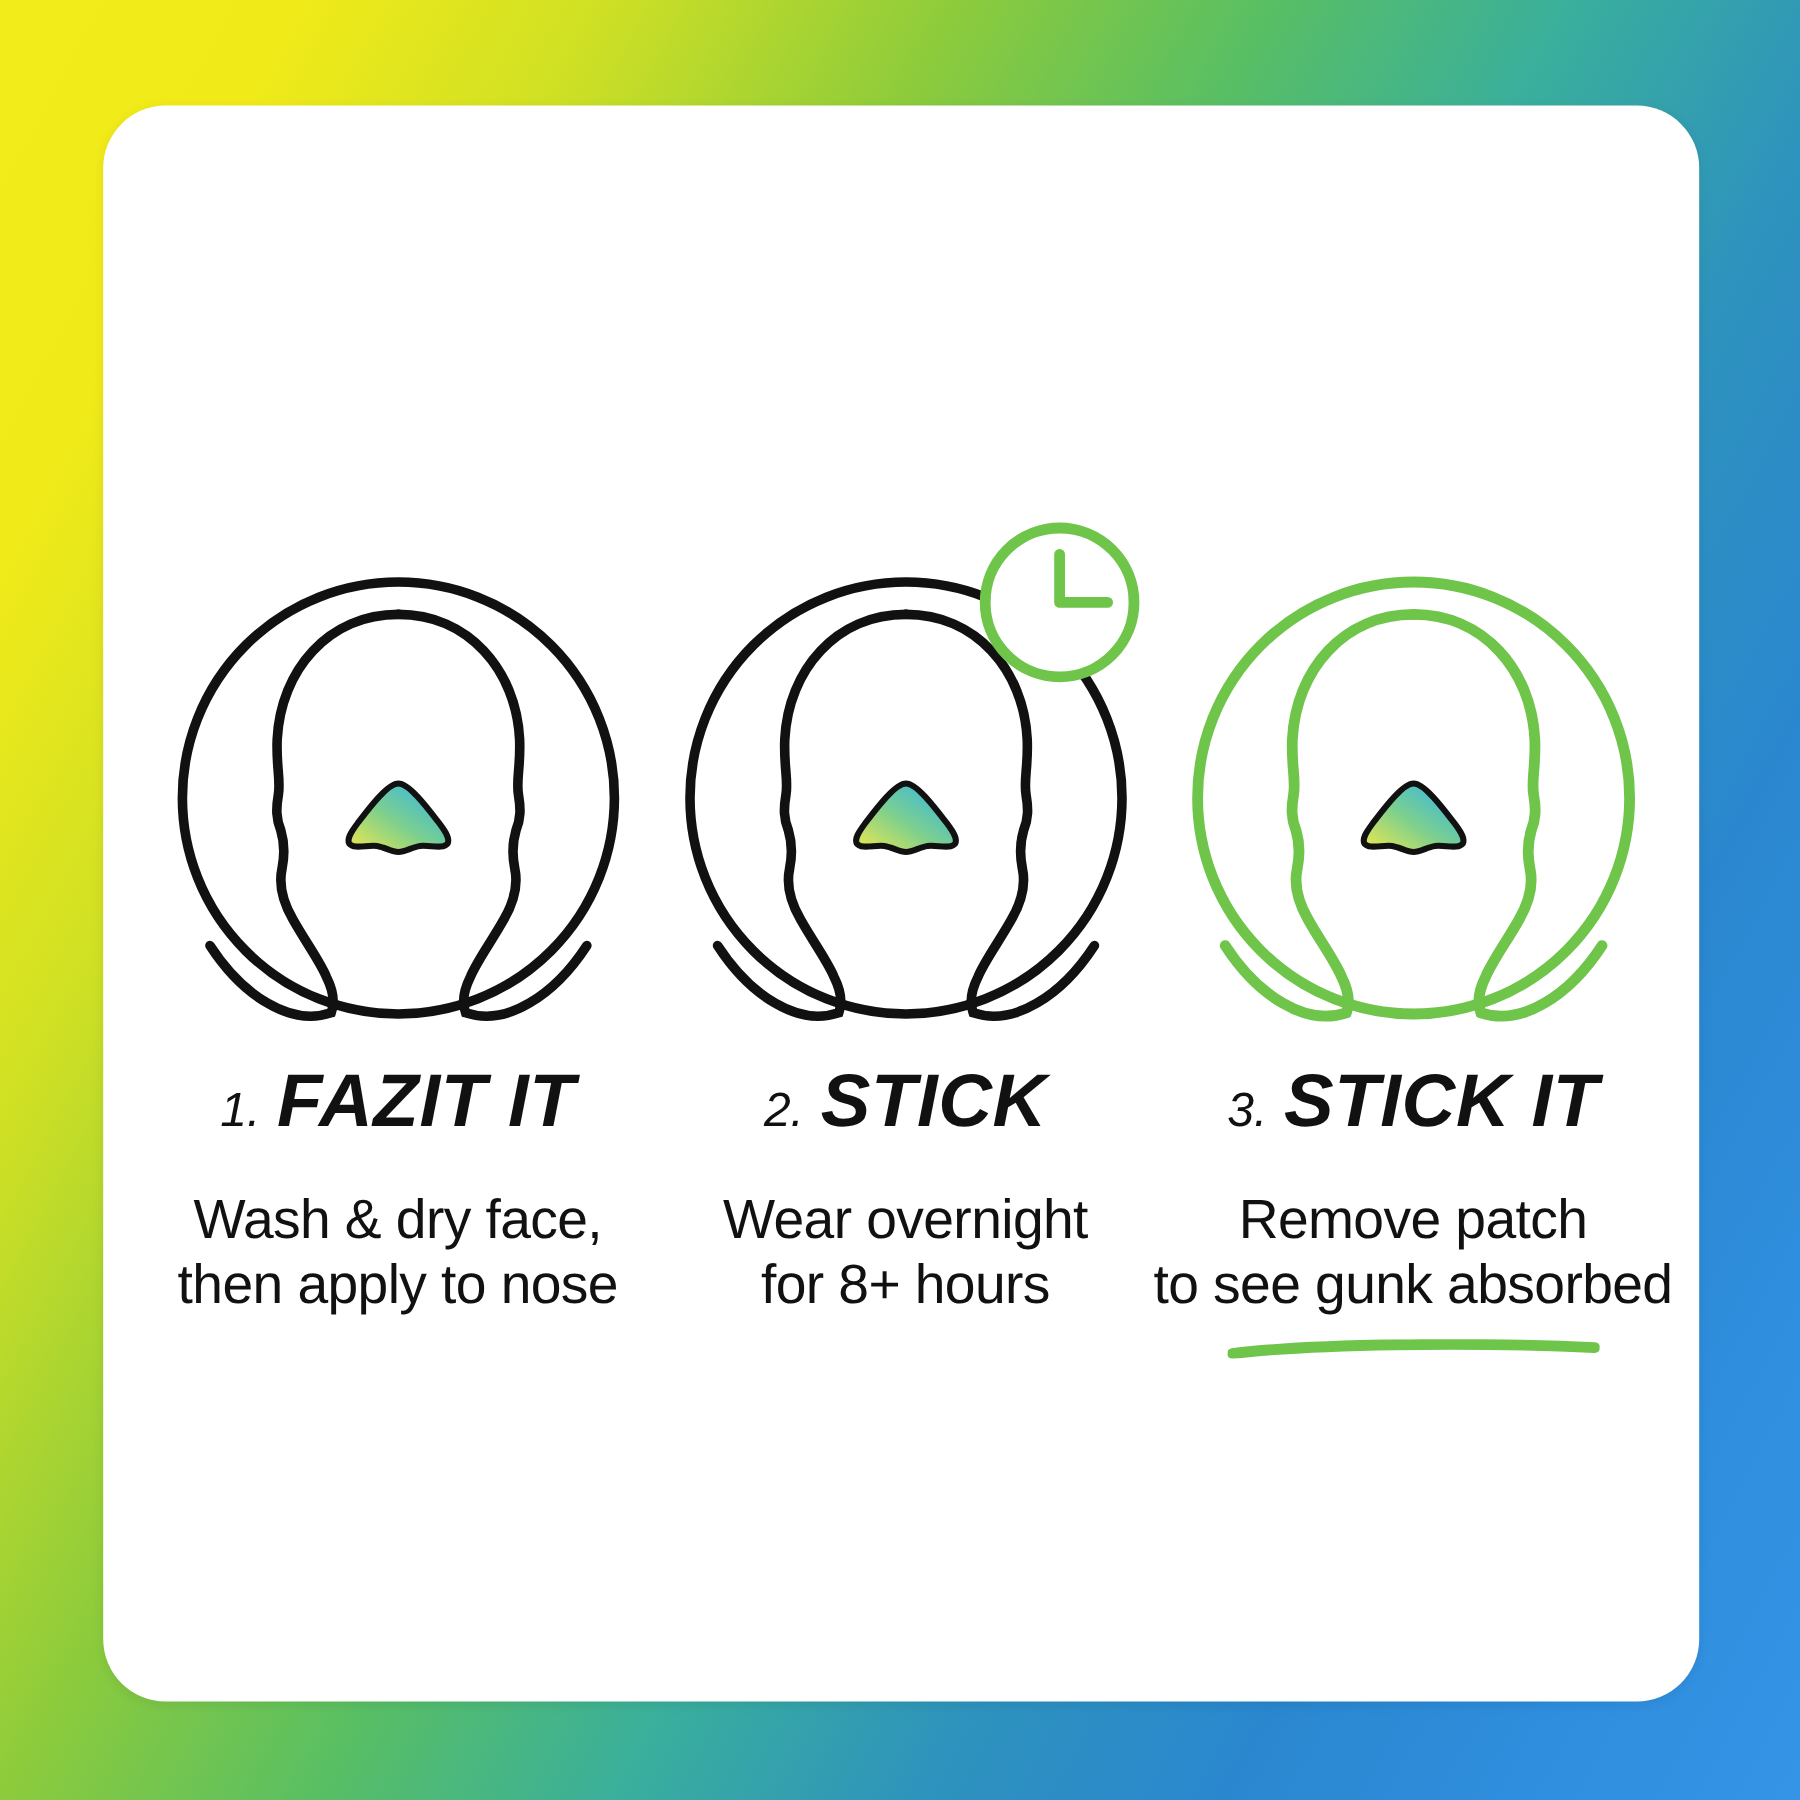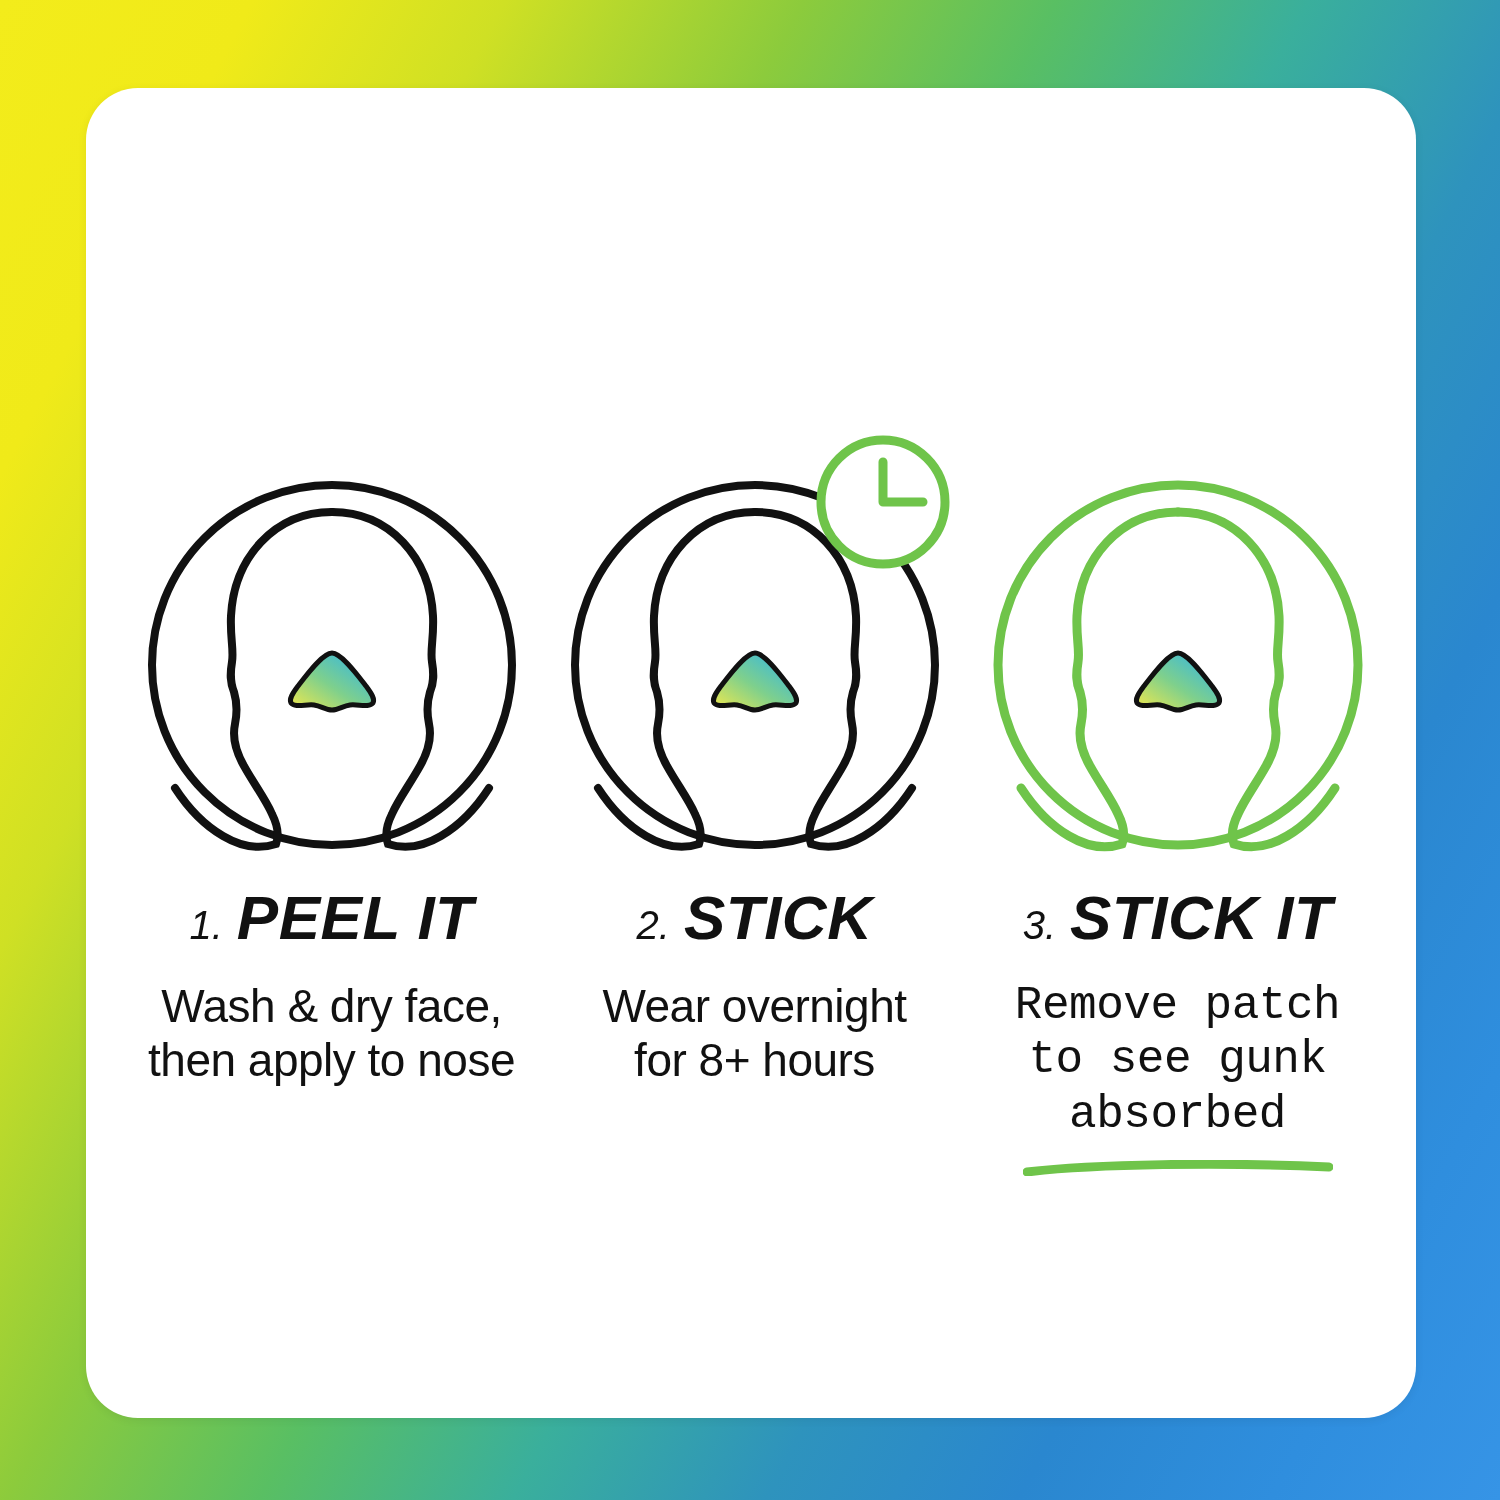--- a/index.html
+++ b/index.html
@@ -120,30 +120,30 @@
     letter-spacing: 0px;
   }
   .step-title {
     font-size: 62px;
     font-style: italic;
     font-weight: bold;
     letter-spacing: 0.5px;
   }
 
   .step-desc {
-    margin-top: 26px;
+    margin-top: 36px;
     font-size: 46px;
     line-height: 1.18;
     color: #111111;
     text-align: center;
     white-space: pre-line;
     letter-spacing: -0.5px;
     position: relative;
   }
-  .step-desc.wide { width: 500px; font-family: Liberation Mono, monospace; }
+  .step-desc.wide { width: 500px; }
 
   .underline-mark {
     position: absolute;
     left: 50%;
     transform: translateX(-50%);
     bottom: -24px;
     width: 310px;
     height: 16px;
   }
   .underline-mark svg { display: block; width: 100%; height: 100%; }
@@ -197,21 +197,21 @@
                    C 227 238 216 234 208 235
                    C 201 236 196 240 190 240
                    C 184 240 179 236 172 235
                    C 164 234 153 238 149 233
                    C 147 229 150 224 156 216
                    C 166 203 181 183 190 183 Z" fill="url(#patchGrad1)" stroke="#111111" stroke-width="5" stroke-linejoin="round"></path>
         </svg>
       </div>
       <div class="step-heading">
         <span class="step-num">1.</span>
-        <span class="step-title">PEEL IT</span>
+        <span class="step-title">FAZIT IT</span>
       </div>
       <div class="step-desc">Wash &amp; dry face,
 then apply to nose</div>
     </div>
 
     <div class="step">
       <div class="figure-wrap">
         <svg viewBox="0 0 380 390" xmlns="http://www.w3.org/2000/svg">
           <defs>
             <linearGradient id="patchGrad2" x1="0" y1="1" x2="1" y2="0">

